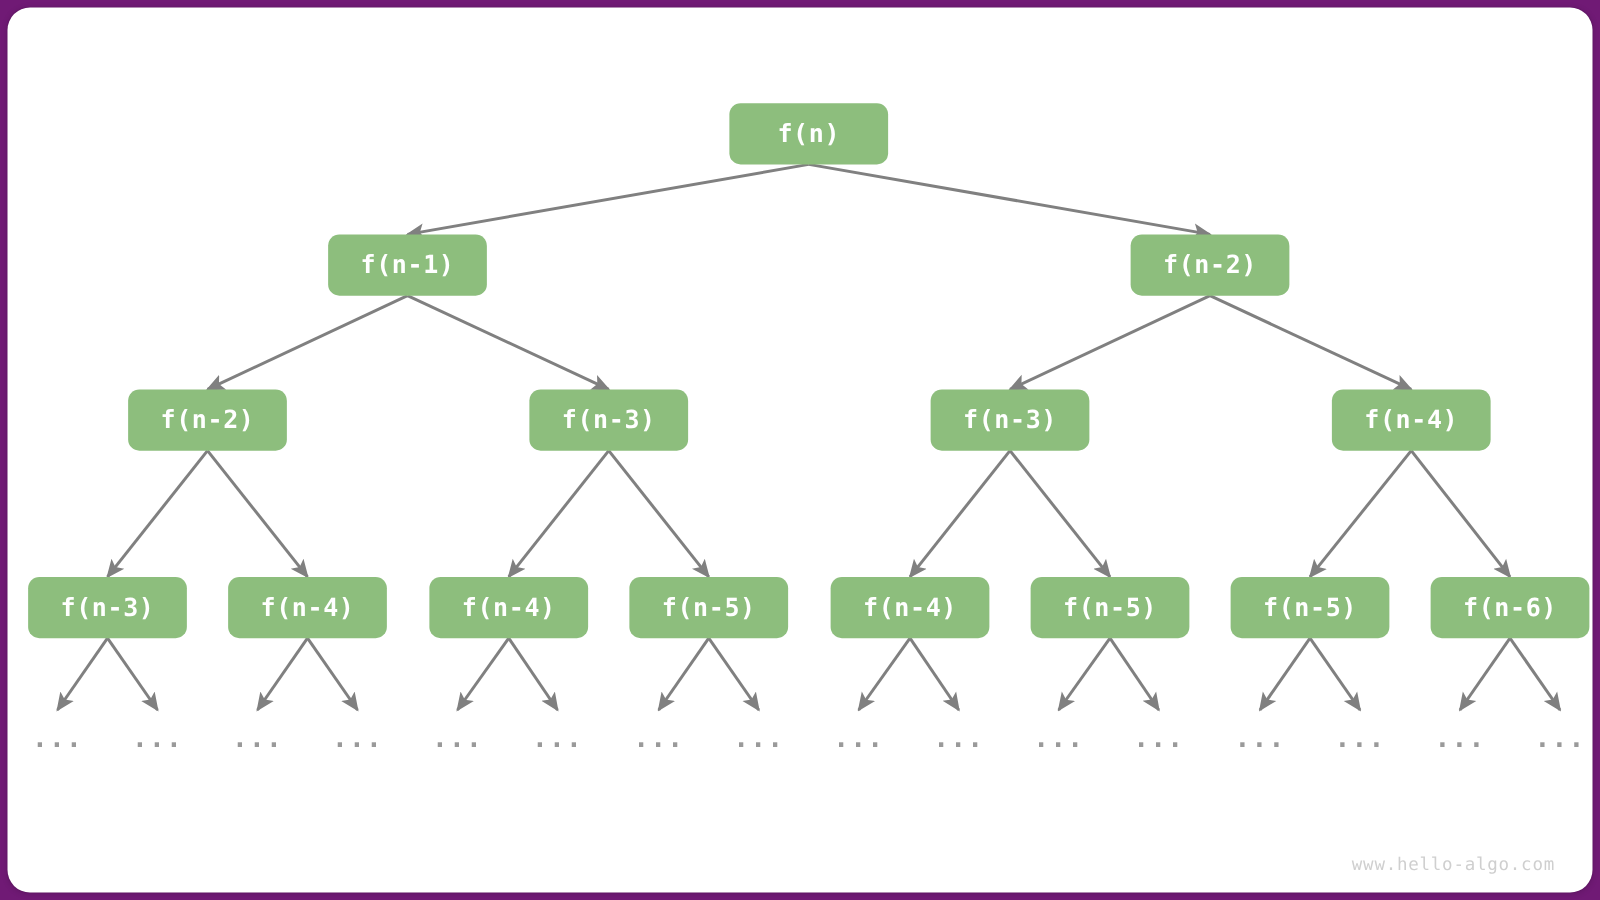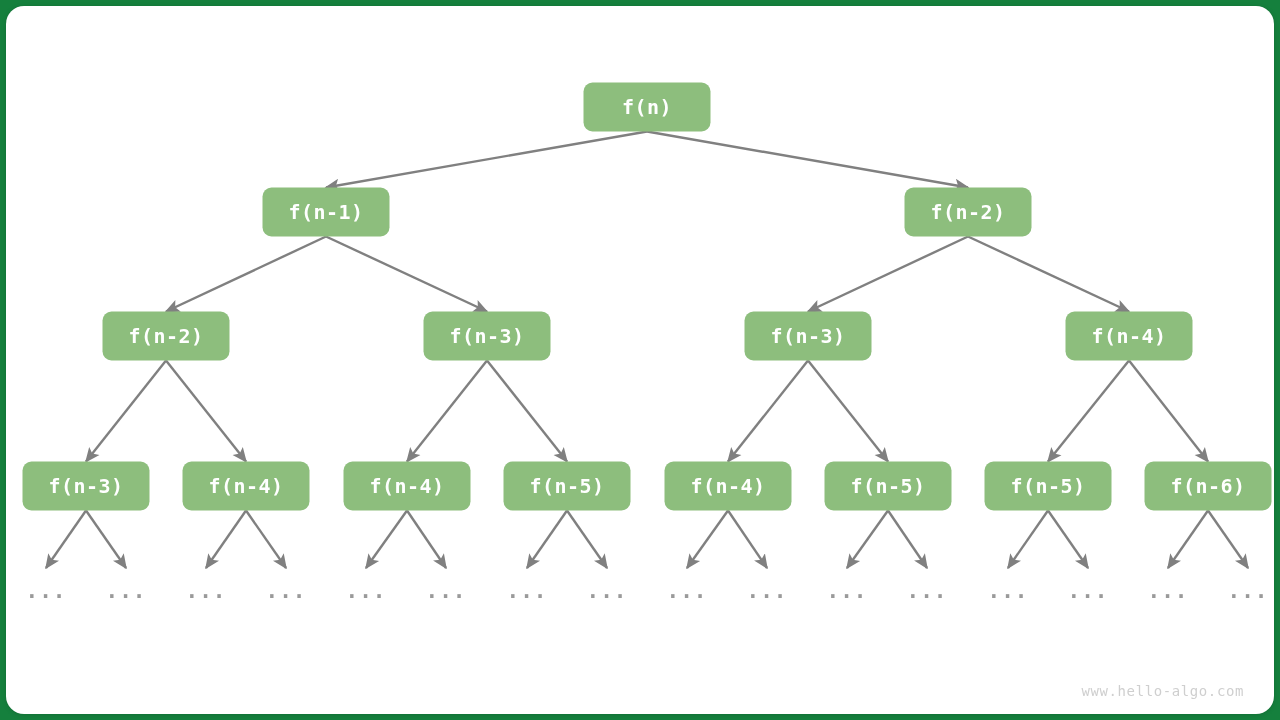--- a/index.html
+++ b/index.html
@@ -10,21 +10,21 @@
   body {
     width: 1280px;
     height: 720px;
     overflow: hidden;
     font-family: "DejaVu Sans Mono", monospace;
   }
   #stage {
     position: relative;
     width: 1280px;
     height: 720px;
-    background: #15803d;
+    background: #701a75;
   }
   #card {
     position: absolute;
     left: 6px;
     top: 6px;
     width: 1268px;
     height: 708px;
     background: #ffffff;
     border-radius: 18px;
     box-shadow: 0 1px 5px rgba(0,0,0,0.13), 0 0 1px rgba(0,0,0,0.10);

